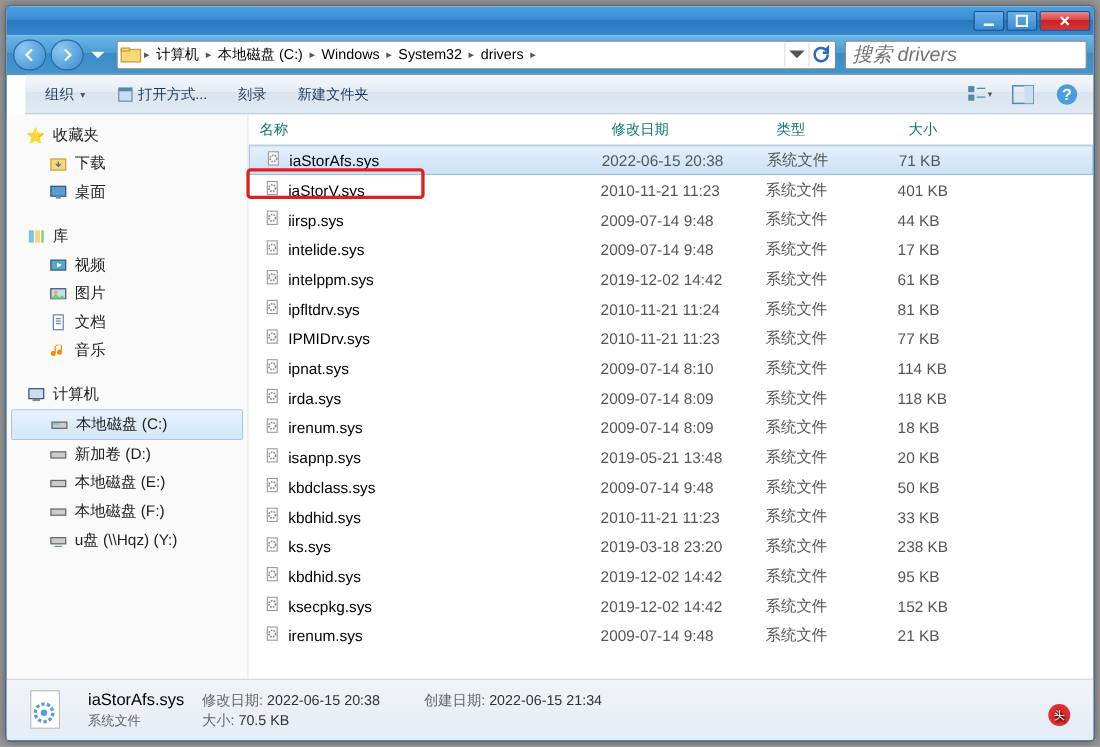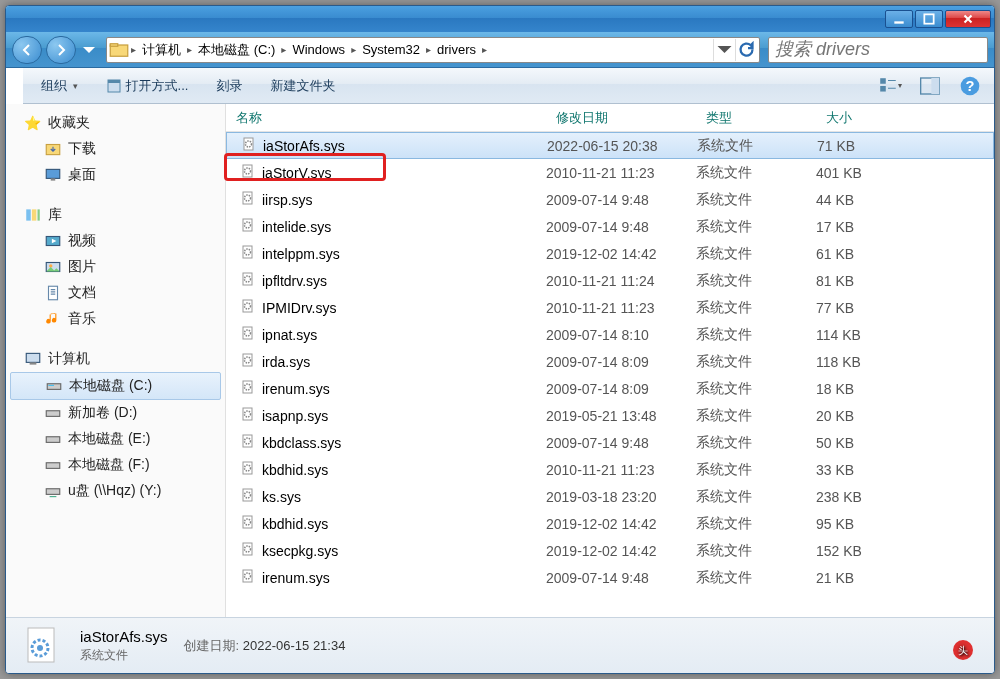--- a/index.html
+++ b/index.html
@@ -523,20 +523,24 @@
         <rect x="8" y="4" width="26" height="34" fill="#fff" stroke="#bbb"></rect>
         <circle cx="20" cy="24" r="8" fill="none" stroke="#5a9cd8" stroke-width="3" stroke-dasharray="3 2"></circle>
         <circle cx="20" cy="24" r="3" fill="#5a9cd8"></circle>
       </svg>
     <div class="statusinfo">
       <span class="fname">iaStorAfs.sys</span>
       <span class="ftype">系统文件</span>
     </div>
     <div class="statusprops">
       <div>
+        <div class="statusprop"><span class="lbl">修改日期:</span> <span>2022-06-15 20:38</span></div>
+        <div class="statusprop"><span class="lbl">大小:</span> <span>70.5 KB</span></div>
+      </div>
+      <div>
         <div class="statusprop"><span class="lbl">创建日期:</span> <span>2022-06-15 21:34</span></div>
       </div>
     </div>
   </div>
 </div>
 
 <div class="highlight-box"></div>
 
 <div class="watermark">
   <svg class="wm-logo" viewBox="0 0 22 22">

